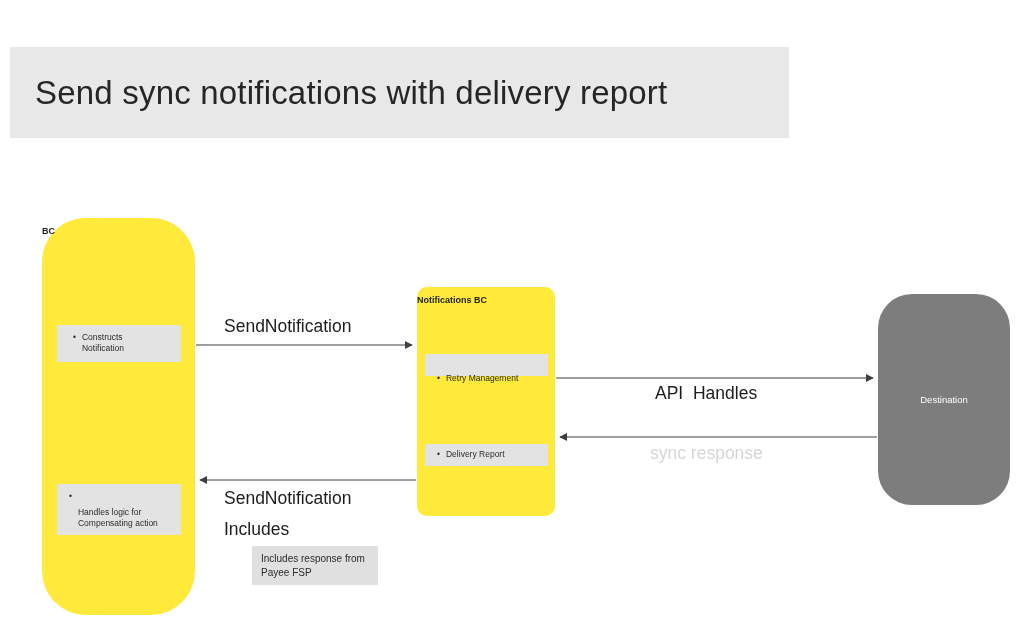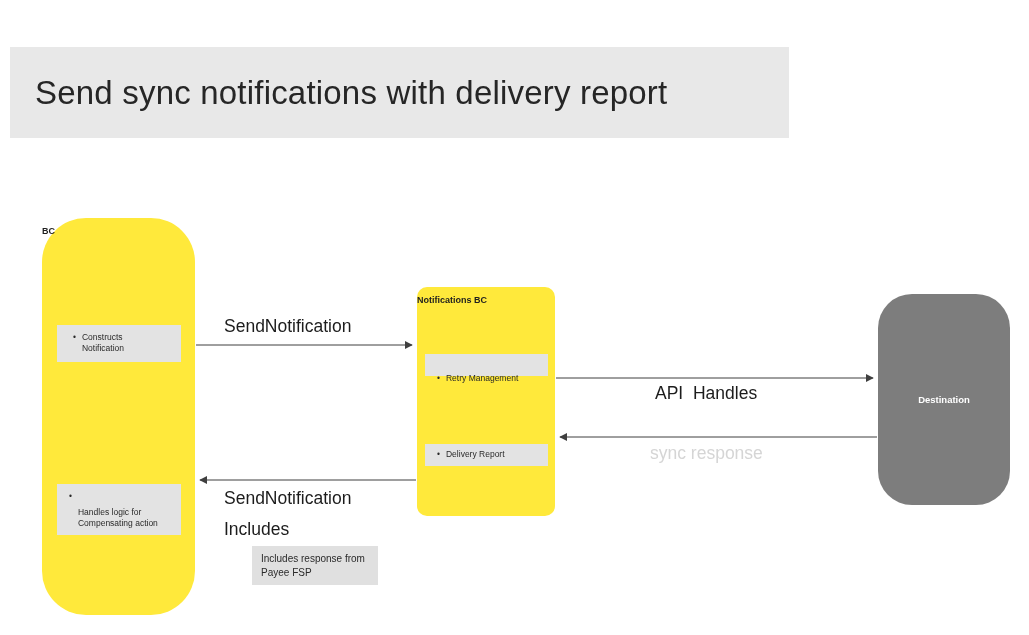--- a/index.html
+++ b/index.html
@@ -55,21 +55,20 @@
     border-radius: 10px;
   }
   .node-destination {
     left: 878px; top: 294px;
     width: 132px; height: 211px;
     border-radius: 34px;
     background: var(--destination-gray, #7D7D7D);
     display: flex;
     align-items: center;
     justify-content: center;
-    font-weight: bold;
   }
   .node-title {
     position: absolute;
     top: 8px; left: 0; right: 0;
     text-align: left;
     font-weight: bold;
     font-size: 9px;
     color: #1f1f1f;
   }
   .destination-label {

